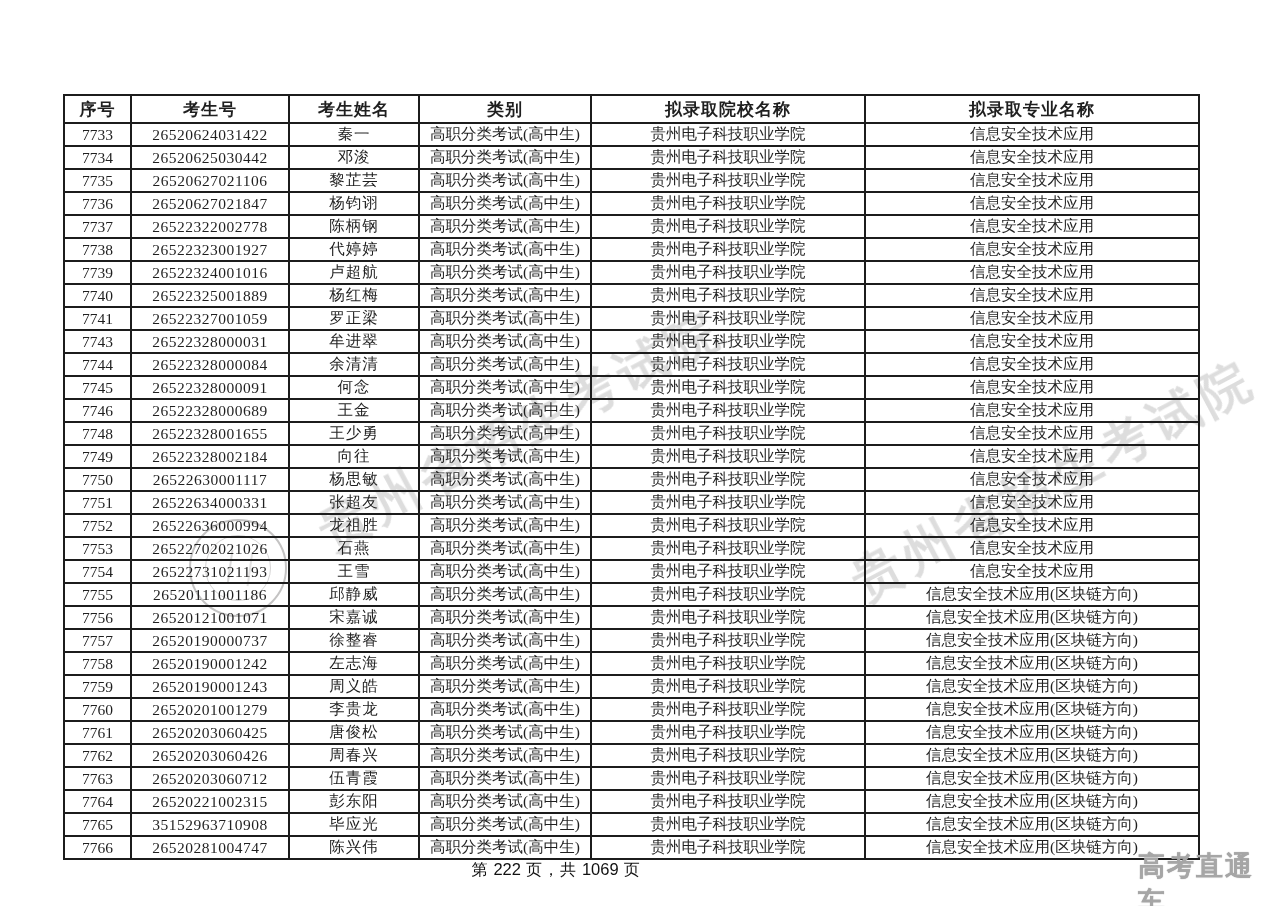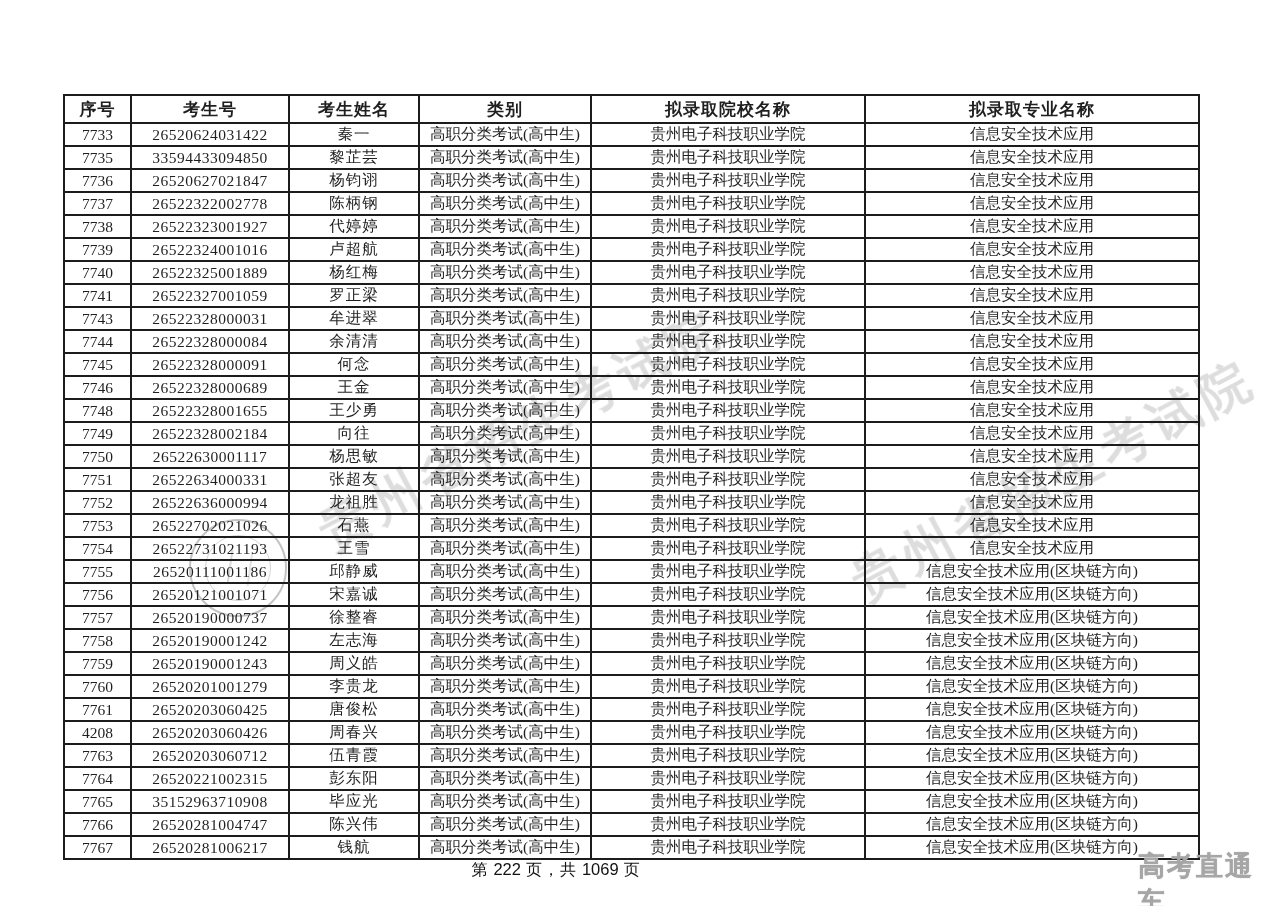--- a/index.html
+++ b/index.html
@@ -106,22 +106,30 @@
     <tbody id="tbody">
         <tr>
           <td class="serial-cell">7733</td>
           <td class="candidate-no-cell">26520624031422</td>
           <td class="name-cell">秦一</td>
           <td class="category-cell">高职分类考试(高中生)</td>
           <td class="college-cell">贵州电子科技职业学院</td>
           <td class="major-cell">信息安全技术应用</td>
         </tr>
         <tr>
+          <td class="serial-cell">7734</td>
+          <td class="candidate-no-cell">26520625030442</td>
+          <td class="name-cell">邓浚</td>
+          <td class="category-cell">高职分类考试(高中生)</td>
+          <td class="college-cell">贵州电子科技职业学院</td>
+          <td class="major-cell">信息安全技术应用</td>
+        </tr>
+        <tr>
           <td class="serial-cell">7735</td>
-          <td class="candidate-no-cell">33594433094850</td>
+          <td class="candidate-no-cell">26520627021106</td>
           <td class="name-cell">黎芷芸</td>
           <td class="category-cell">高职分类考试(高中生)</td>
           <td class="college-cell">贵州电子科技职业学院</td>
           <td class="major-cell">信息安全技术应用</td>
         </tr>
         <tr>
           <td class="serial-cell">7736</td>
           <td class="candidate-no-cell">26520627021847</td>
           <td class="name-cell">杨钧诩</td>
           <td class="category-cell">高职分类考试(高中生)</td>
@@ -306,21 +314,21 @@
         </tr>
         <tr>
           <td class="serial-cell">7761</td>
           <td class="candidate-no-cell">26520203060425</td>
           <td class="name-cell">唐俊松</td>
           <td class="category-cell">高职分类考试(高中生)</td>
           <td class="college-cell">贵州电子科技职业学院</td>
           <td class="major-cell">信息安全技术应用(区块链方向)</td>
         </tr>
         <tr>
-          <td class="serial-cell">4208</td>
+          <td class="serial-cell">7762</td>
           <td class="candidate-no-cell">26520203060426</td>
           <td class="name-cell">周春兴</td>
           <td class="category-cell">高职分类考试(高中生)</td>
           <td class="college-cell">贵州电子科技职业学院</td>
           <td class="major-cell">信息安全技术应用(区块链方向)</td>
         </tr>
         <tr>
           <td class="serial-cell">7763</td>
           <td class="candidate-no-cell">26520203060712</td>
           <td class="name-cell">伍青霞</td>
@@ -345,28 +353,20 @@
           <td class="major-cell">信息安全技术应用(区块链方向)</td>
         </tr>
         <tr>
           <td class="serial-cell">7766</td>
           <td class="candidate-no-cell">26520281004747</td>
           <td class="name-cell">陈兴伟</td>
           <td class="category-cell">高职分类考试(高中生)</td>
           <td class="college-cell">贵州电子科技职业学院</td>
           <td class="major-cell">信息安全技术应用(区块链方向)</td>
         </tr>
-        <tr>
-          <td class="serial-cell">7767</td>
-          <td class="candidate-no-cell">26520281006217</td>
-          <td class="name-cell">钱航</td>
-          <td class="category-cell">高职分类考试(高中生)</td>
-          <td class="college-cell">贵州电子科技职业学院</td>
-          <td class="major-cell">信息安全技术应用(区块链方向)</td>
-        </tr>
       </tbody>
   </table>
 
   <div class="footer">
     <span class="zh">第</span><span class="num">222</span><span class="zh">页，共</span><span class="num">1069</span><span class="zh">页</span>
   </div>
 
   <div class="brand">高考直通车</div>
 
 </div>

